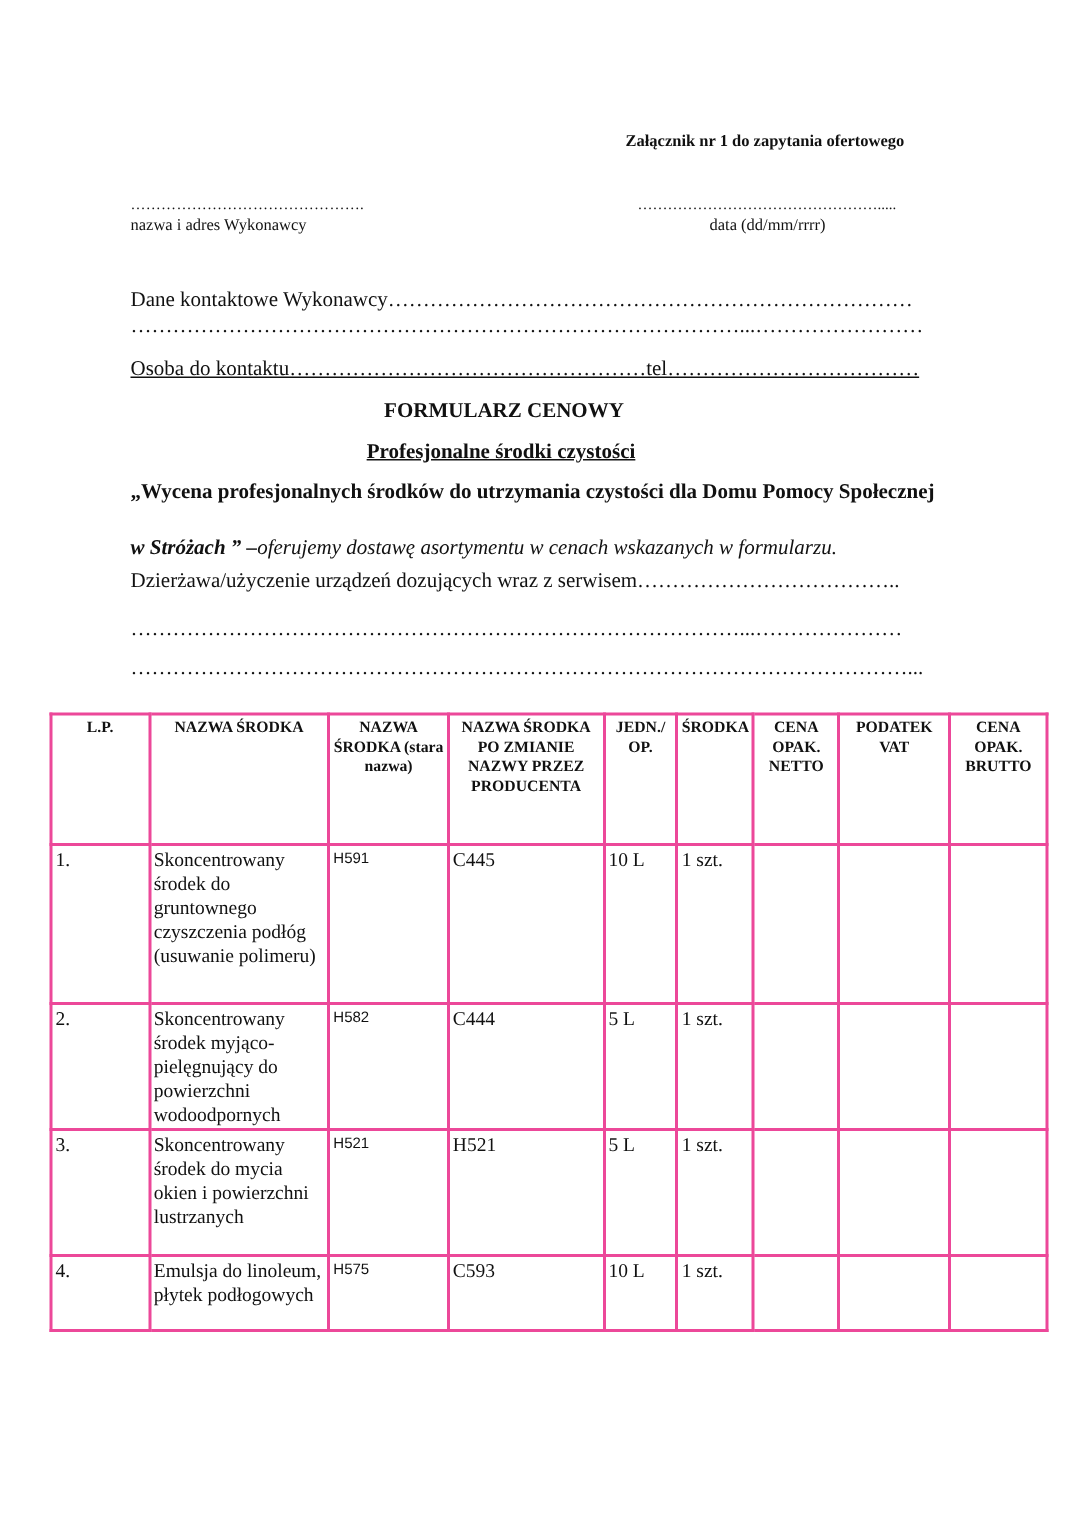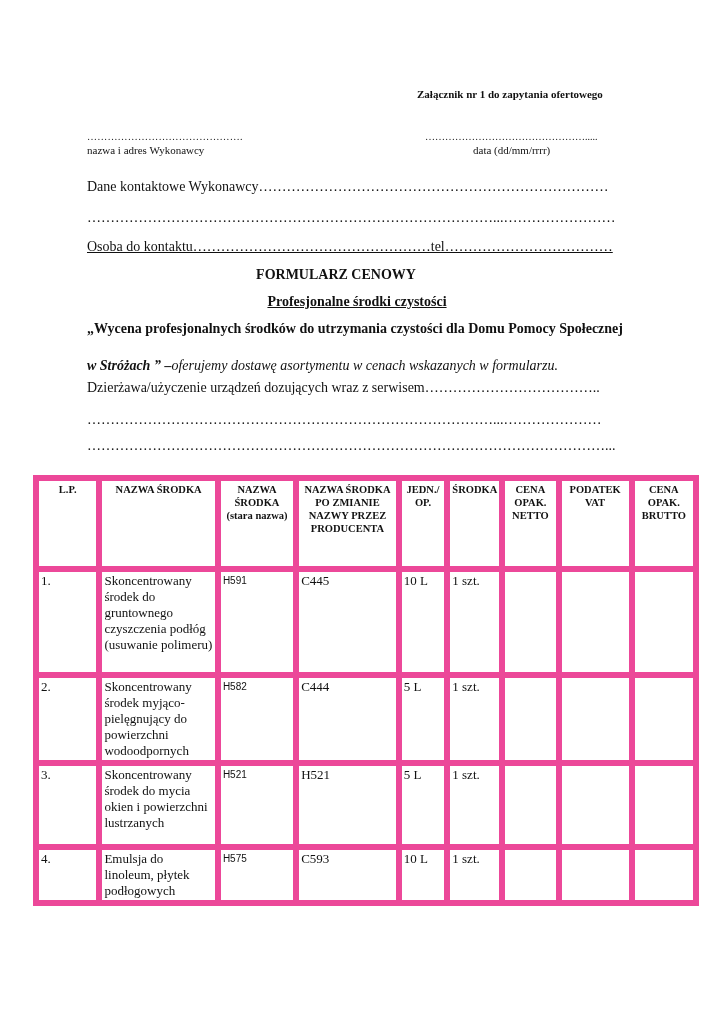--- a/index.html
+++ b/index.html
@@ -4,33 +4,33 @@
 <style>
   html, body { margin:0; padding:0; background:#fff; }
   body { width:724px; height:1024px; position:relative; overflow:hidden; font-family:"Liberation Serif", serif; color:#111; }
   .abs { position:absolute; white-space:nowrap; }
   .att { left:417px; top:88px; font-size:11px; font-weight:bold; }
   .dots-l { left:87px; top:131px; font-size:10px; letter-spacing:0.2px; }
   .lbl-l { left:87px; top:144px; font-size:11px; }
   .dots-r { left:425px; top:131px; font-size:10px; }
   .lbl-r { left:473px; top:144px; font-size:11px; }
   .line { left:87px; font-size:14px; }
-  .l1 { top:179px;text-align:right; }
+  .l1 { top:193px;text-align:right; }
   .l2 { top:210px; }
   .l3 { top:239px;text-decoration:underline; }
   .title { left:0; width:672px; text-align:center; top:267px; font-size:14px; font-weight:bold; }
-  .subtitle { left:0; width:668px; text-align:center; top:294px; font-size:14px; font-weight:bold; text-decoration:underline;margin-left:23px; }
+  .subtitle { left:0; width:668px; text-align:center; top:294px; font-size:14px; font-weight:bold; text-decoration:underline; }
   .p1 { left:87px; top:321px; font-size:14px; font-weight:bold; }
   .p2 { left:87px; top:358px; font-size:14px;font-style:italic; }
   .p2 b { font-weight:bold; }
   .d1 { left:87px; top:380px; font-size:14px; }
   .d2 { left:87px; top:412px; font-size:14px; }
   .d3 { left:87px; top:438px; font-size:14px; }
   table { position:absolute; left:33px; top:475px; width:666px; border-collapse:collapse; font-size:12px; }
-  td, th { border:6px solid #ec4899; vertical-align:top; padding:1px 2px; line-height:13px; }
+  td, th { border:2px solid #ec4899; vertical-align:top; padding:1px 2px; line-height:13px; }
   th { font-weight:bold; font-size:10.5px; height:82px; padding-top:2px; }
   .sect td { font-weight:bold; font-size:14px; height:30px; padding-top:3px; }
   .row td { font-size:13px; line-height:16px; padding-top:1px; }
   .code { font-family:"Liberation Sans", sans-serif; font-size:10px !important; }
 </style>
 </head>
 <body>
 
 <div class="abs att">Załącznik nr 1 do zapytania ofertowego</div>
 <div class="abs dots-l">……………………………………….</div>

